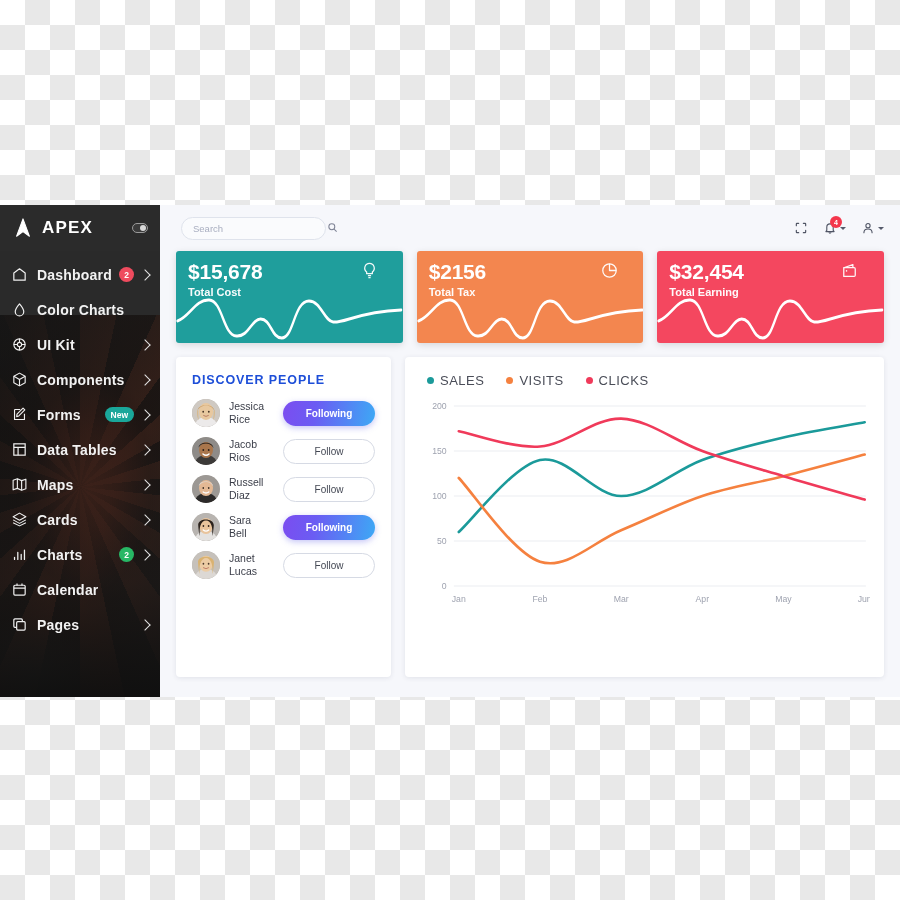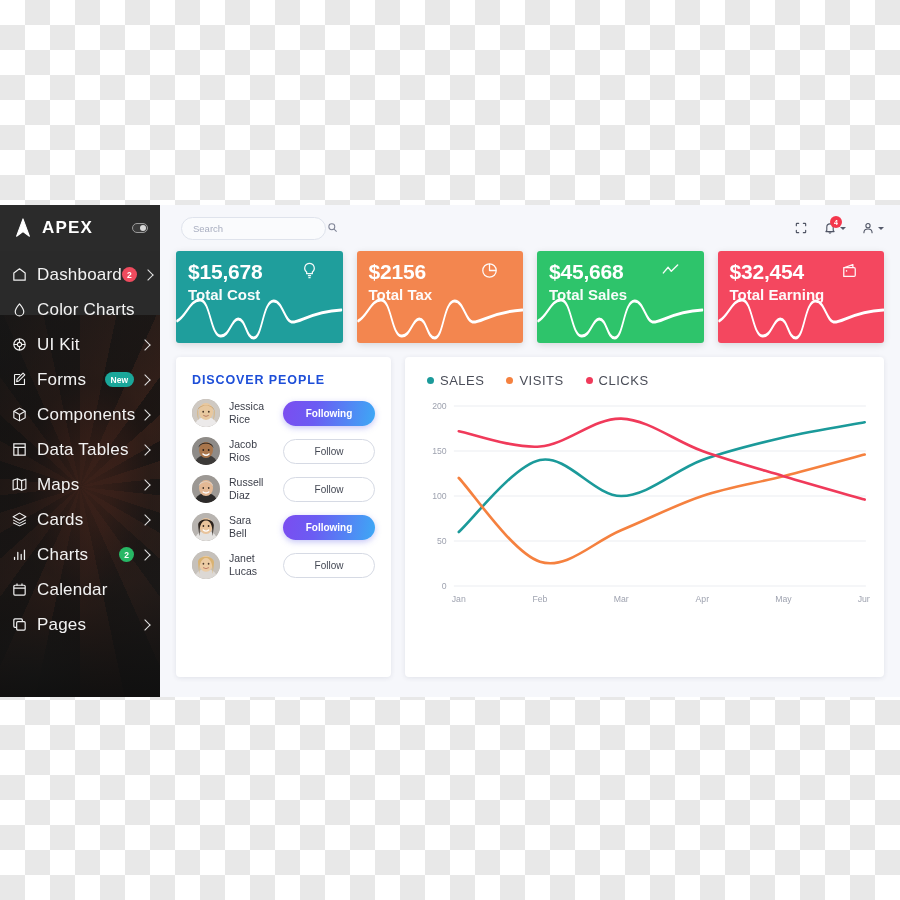--- a/index.html
+++ b/index.html
@@ -55,21 +55,21 @@
     display:flex;align-items:center;justify-content:flex-end;padding-right:1px;box-sizing:border-box;
   }
   .brand-toggle i{display:block;width:6px;height:6px;border-radius:50%;background:#d8d8d8;}
 
   .nav{padding-top:6px;}
   .nav-item{
     height:35px;display:flex;align-items:center;padding:0 11px;box-sizing:border-box;cursor:pointer;
   }
   .nav-ico{width:17px;height:17px;flex:0 0 17px;margin-right:9px;display:block;}
   .nav-label{
-    color:#f2f2f2;font-size:17px;font-weight:normal;flex:1;white-space:nowrap;letter-spacing:.2px;
+    color:#f2f2f2;font-size:14px;font-weight:bold;flex:1;white-space:nowrap;letter-spacing:.2px;
   }
   .badge{
     font-size:8.5px;font-weight:bold;color:#fff;border-radius:9px;min-width:15px;height:15px;
     display:inline-flex;align-items:center;justify-content:center;padding:0 4px;box-sizing:border-box;margin-right:5px;
   }
   .badge.red{background:#ef4b5e;}
   .badge.green{background:#27b765;}
   .badge.teal{background:#1aa79a;border-radius:9px;padding:0 6px;}
   .chev{width:7px;height:7px;border-right:1.8px solid #e4e4e4;border-top:1.8px solid #e4e4e4;transform:rotate(45deg);margin-left:2px;flex:0 0 7px;}
   .chev-sp{width:9px;flex:0 0 9px;}
@@ -96,21 +96,21 @@
   }
 
   
   .cards{display:flex;gap:14px;padding:0 16px;}
   .card{
     flex:1;height:92px;border-radius:3px;position:relative;overflow:hidden;color:#fff;
     box-shadow:0 2px 7px rgba(0,0,0,.13);
   }
   .card-head{padding:10px 24px 0 12px;display:flex;align-items:flex-start;}
   .card-val{font-size:21px;font-weight:bold;line-height:1;letter-spacing:-.2px;}
-  .card-lbl{font-size:15px;font-weight:bold;margin-top:4px;opacity:.97;}
+  .card-lbl{font-size:11px;font-weight:bold;margin-top:4px;opacity:.97;}
   .card-ico{margin-left:auto;width:19px;height:19px;opacity:.95;}
   .spark{position:absolute;left:0;bottom:0;width:100%;height:52px;}
 
   
   .panels{display:flex;gap:14px;padding:14px 16px 0 16px;align-items:stretch;}
   .panel{background:#fff;border-radius:4px;box-shadow:0 1px 5px rgba(40,50,80,.10);}
   .panel-people{width:215px;flex:0 0 215px;padding:16px 16px 10px 16px;box-sizing:border-box;height:320px;}
   .panel-chart{flex:1;padding:16px 14px 8px 14px;box-sizing:border-box;height:320px;}
   .panel-title{font-size:12.5px;font-weight:bold;letter-spacing:.9px;color:#1d4ed8;margin:0 0 12px 0;}
 
@@ -194,37 +194,37 @@
                 <path d="M12 4v5M12 15v5M4 12h5M15 12h5"></path>
               </svg>
           </span>
           <span class="nav-label">UI Kit</span>
           <span class="chev"></span>
         </div>
 
         <div class="nav-item">
           <span class="nav-ico">
             <svg viewBox="0 0 24 24" fill="none" stroke="#f0f0f0" stroke-width="1.6" stroke-linejoin="round">
+                <path d="M12 3 L20 7.5 V16.5 L12 21 L4 16.5 V7.5 Z"></path>
+                <path d="M4 7.5 L12 12 L20 7.5 M12 12 V21"></path>
+              </svg>
+          </span>
+          <span class="nav-label">Components</span>
+          <span class="chev"></span>
+        </div>
+
+        <div class="nav-item">
+          <span class="nav-ico">
+            <svg viewBox="0 0 24 24" fill="none" stroke="#f0f0f0" stroke-width="1.6" stroke-linejoin="round">
                 <path d="M5 5h8M5 5v14h14v-8"></path>
                 <path d="M11 14 L19.5 5.5 L17 3 L8.5 11.5 L8 15 Z"></path>
               </svg>
           </span>
           <span class="nav-label">Forms</span>
           <span class="badge teal">New</span>
-          <span class="chev"></span>
-        </div>
-
-        <div class="nav-item">
-          <span class="nav-ico">
-            <svg viewBox="0 0 24 24" fill="none" stroke="#f0f0f0" stroke-width="1.6" stroke-linejoin="round">
-                <path d="M12 3 L20 7.5 V16.5 L12 21 L4 16.5 V7.5 Z"></path>
-                <path d="M4 7.5 L12 12 L20 7.5 M12 12 V21"></path>
-              </svg>
-          </span>
-          <span class="nav-label">Components</span>
           <span class="chev"></span>
         </div>
 
 
         <div class="nav-item">
           <span class="nav-ico">
             <svg viewBox="0 0 24 24" fill="none" stroke="#f0f0f0" stroke-width="1.7">
                 <rect x="4" y="4" width="16" height="16"></rect>
                 <path d="M4 9h16M10 9v11"></path>
               </svg>
@@ -360,36 +360,20 @@
                 <circle cx="12" cy="12" r="8.5"></circle>
                 <path d="M12 3.5 V12 H20.5" stroke-linejoin="round"></path>
               </svg>
           </span>
         </div>
         <svg class="spark" viewBox="0 0 300 52" preserveAspectRatio="none">
           <path d="M2 30 C18 26 26 8 44 9 C62 10 62 44 80 45 C96 46 100 28 112 28 C126 28 126 47 140 47 C156 47 156 10 176 10 C192 10 196 30 208 31 C224 32 240 21 298 19" fill="none" stroke="#ffffff" stroke-width="3" stroke-linecap="round"></path>
         </svg>
       </div>
 
-      <div class="card" style="background:#2ec46b">
-        <div class="card-head">
-          <div>
-            <div class="card-val">$45,668</div>
-            <div class="card-lbl">Total Sales</div>
-          </div>
-          <span class="card-ico">
-            <svg viewBox="0 0 24 24" fill="none" stroke="#fff" stroke-width="1.8" stroke-linecap="round" stroke-linejoin="round">
-                <path d="M3 15 L9 8 L13 13 L21 5"></path>
-              </svg>
-          </span>
-        </div>
-        <svg class="spark" viewBox="0 0 300 52" preserveAspectRatio="none">
-          <path d="M2 30 C18 26 26 8 44 9 C62 10 62 44 80 45 C96 46 100 28 112 28 C126 28 126 47 140 47 C156 47 156 10 176 10 C192 10 196 30 208 31 C224 32 240 21 298 19" fill="none" stroke="#ffffff" stroke-width="3" stroke-linecap="round"></path>
-        </svg>
-      </div>
 
       <div class="card" style="background:#f4475f">
         <div class="card-head">
           <div>
             <div class="card-val">$32,454</div>
             <div class="card-lbl">Total Earning</div>
           </div>
           <span class="card-ico">
             <svg viewBox="0 0 24 24" fill="none" stroke="#fff" stroke-width="1.6" stroke-linejoin="round">
                 <path d="M3.5 8.5 h13 a1.5 1.5 0 0 1 1.5 1.5 v8 a1.5 1.5 0 0 1-1.5 1.5 h-13 Z"></path>

